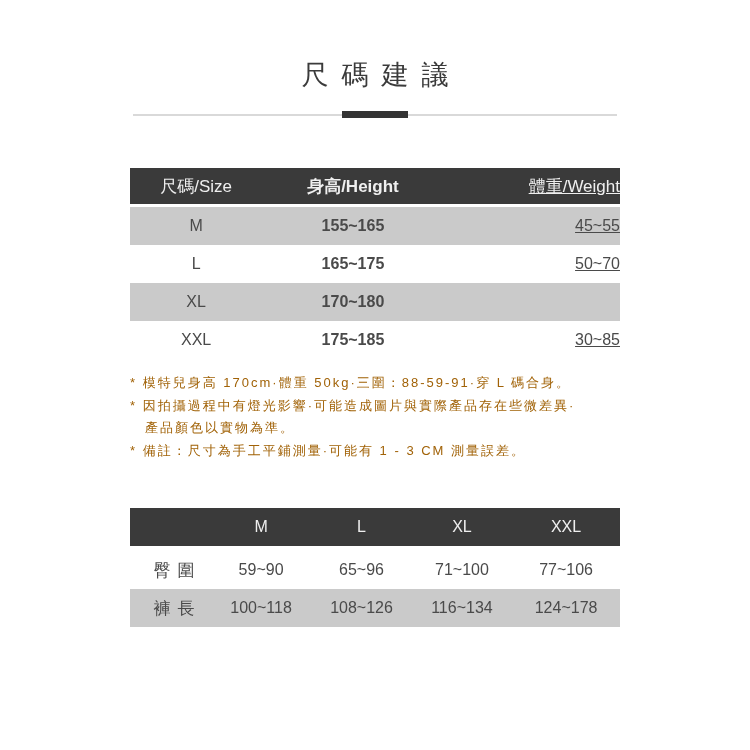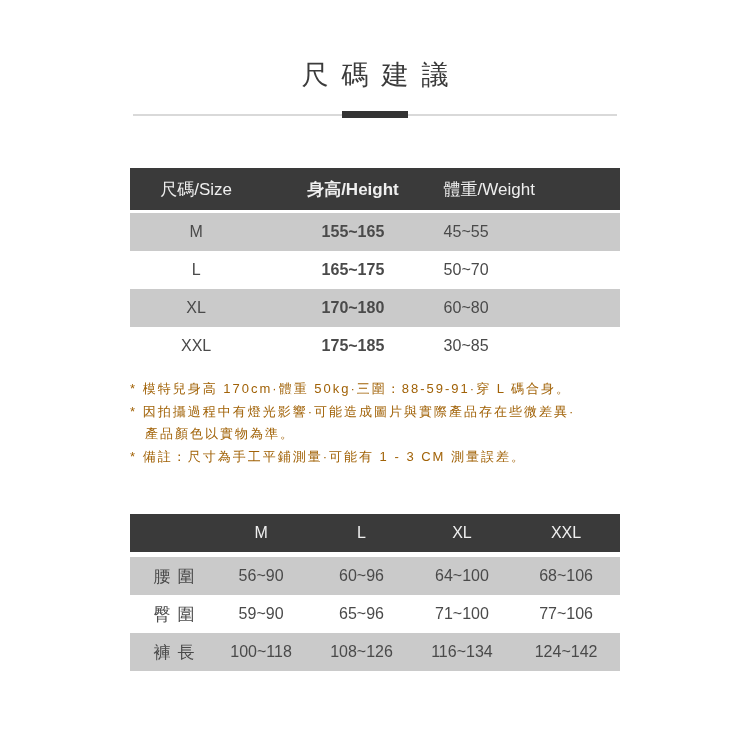--- a/index.html
+++ b/index.html
@@ -42,32 +42,32 @@
   .content { width: 490px; margin: 0 auto; }
 
   
   .size-table { margin-top: 52px; }
   .t-header {
     display: flex;
     align-items: center;
     background: #3a3a3a;
     color: #efefef;
   }
-  .size-table .t-header { height: 42px; font-size: 17px; margin-bottom: 3px; }
+  .size-table .t-header { height: 36px; font-size: 17px; margin-bottom: 3px; }
   .t-row {
     display: flex;
     align-items: center;
     height: 38px;
     font-size: 16px;
     color: #4a4a4a;
   }
   .t-row.alt { background: #cacaca; }
   .c1 { width: 27%; text-align: center; }
   .c2 { width: 37%; text-align: center; font-weight: bold; }
-  .c3 { width: 36%; text-align: left; }
+  .c3 { width: 36%; text-align: right; text-decoration: underline; }
 
   
   .notes { margin-top: 13px; font-size: 13px; color: #a16207; }
   .note-line { line-height: 22.5px; letter-spacing: 2px; white-space: nowrap; }
   .note-line.indent { padding-left: 15px; }
 
   
   .measure-table { margin-top: 46px; }
   .measure-table .t-header { height: 38px; font-size: 16px; margin-bottom: 5px; }
   .m1 { width: 16.5%; text-align: center; padding-left: 14px; letter-spacing: 7px; }
@@ -100,21 +100,20 @@
         <div class="c3">45~55</div>
       </div>
       <div class="t-row">
         <div class="c1">L</div>
         <div class="c2">165~175</div>
         <div class="c3">50~70</div>
       </div>
       <div class="t-row alt">
         <div class="c1">XL</div>
         <div class="c2">170~180</div>
-        <div class="c3">60~80</div>
       </div>
       <div class="t-row">
         <div class="c1">XXL</div>
         <div class="c2">175~185</div>
         <div class="c3">30~85</div>
       </div>
     </div>
 
     <div class="notes">
       <div class="note-line">* 模特兒身高 170cm·體重 50kg·三圍：88-59-91·穿 L 碼合身。</div>
@@ -124,37 +123,30 @@
     </div>
 
     <div class="measure-table">
       <div class="t-header">
         <div class="m1"></div>
         <div class="m2">M</div>
         <div class="m3">L</div>
         <div class="m4">XL</div>
         <div class="m5">XXL</div>
       </div>
-      <div class="t-row alt">
-        <div class="m1 label-cell">腰圍</div>
-        <div class="m2">56~90</div>
-        <div class="m3">60~96</div>
-        <div class="m4">64~100</div>
-        <div class="m5">68~106</div>
-      </div>
       <div class="t-row">
         <div class="m1 label-cell">臀圍</div>
         <div class="m2">59~90</div>
         <div class="m3">65~96</div>
         <div class="m4">71~100</div>
         <div class="m5">77~106</div>
       </div>
       <div class="t-row alt">
         <div class="m1 label-cell">褲長</div>
         <div class="m2">100~118</div>
         <div class="m3">108~126</div>
         <div class="m4">116~134</div>
-        <div class="m5">124~142</div>
+        <div class="m5">124~178</div>
       </div>
     </div>
 
   </div>
 </div>
 
 </body></html>

